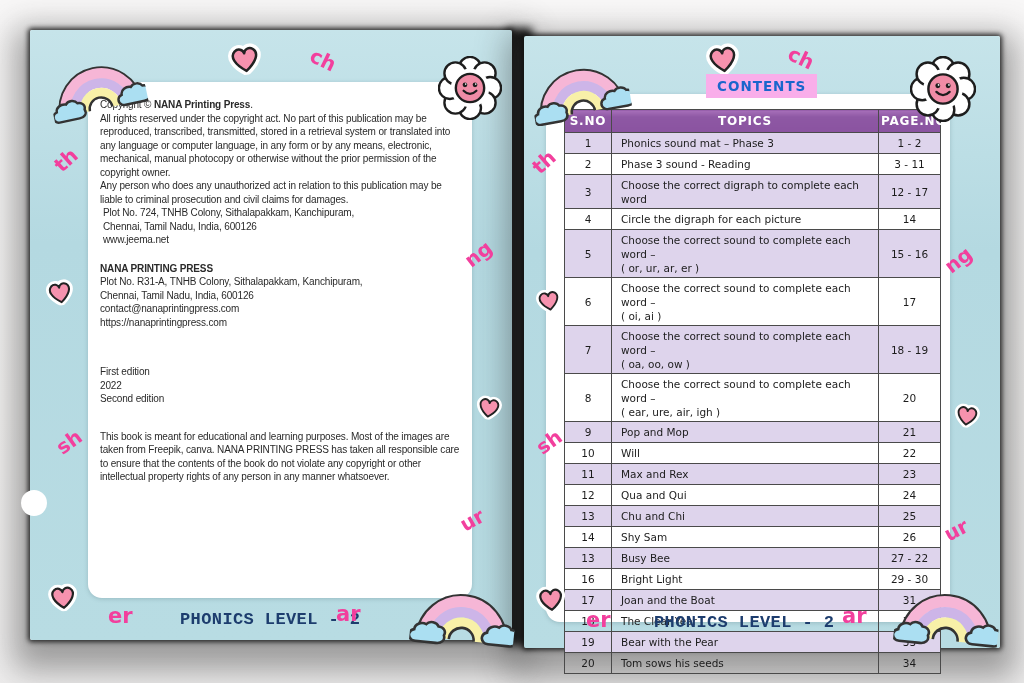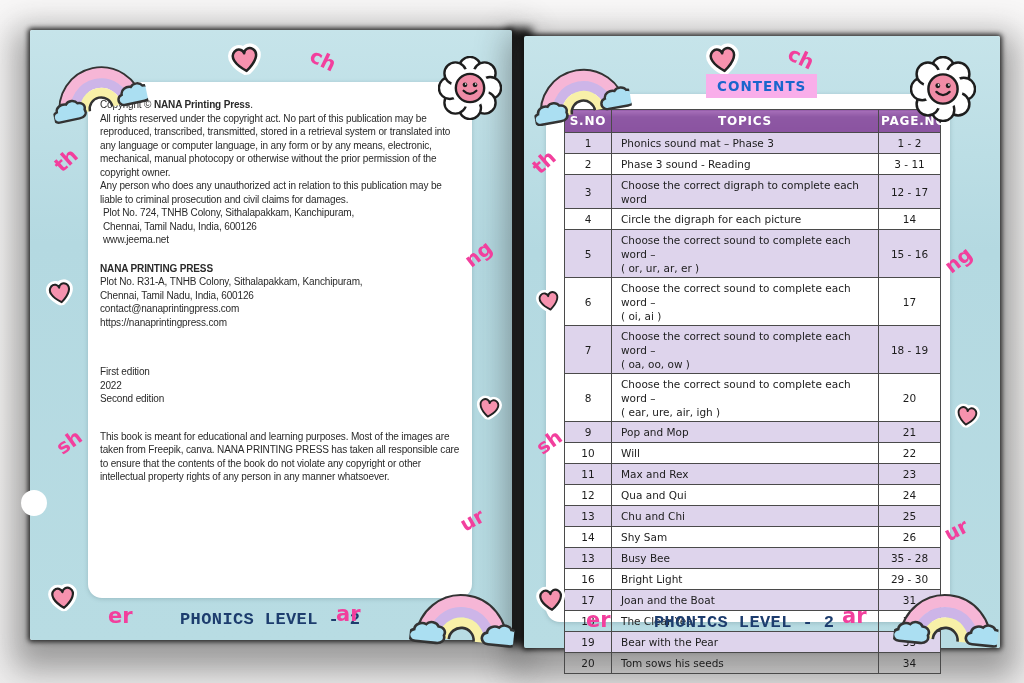--- a/index.html
+++ b/index.html
@@ -323,21 +323,21 @@
               <td class="pg">25</td>
             </tr>
             <tr>
               <td class="num">14</td>
               <td class="topic">Shy Sam</td>
               <td class="pg">26</td>
             </tr>
             <tr class="alt">
               <td class="num">13</td>
               <td class="topic">Busy Bee</td>
-              <td class="pg">35 - 28</td>
+              <td class="pg">27 - 22</td>
             </tr>
             <tr>
               <td class="num">16</td>
               <td class="topic">Bright Light</td>
               <td class="pg">29 - 30</td>
             </tr>
             <tr class="alt">
               <td class="num">17</td>
               <td class="topic">Joan and the Boat</td>
               <td class="pg">31</td>

